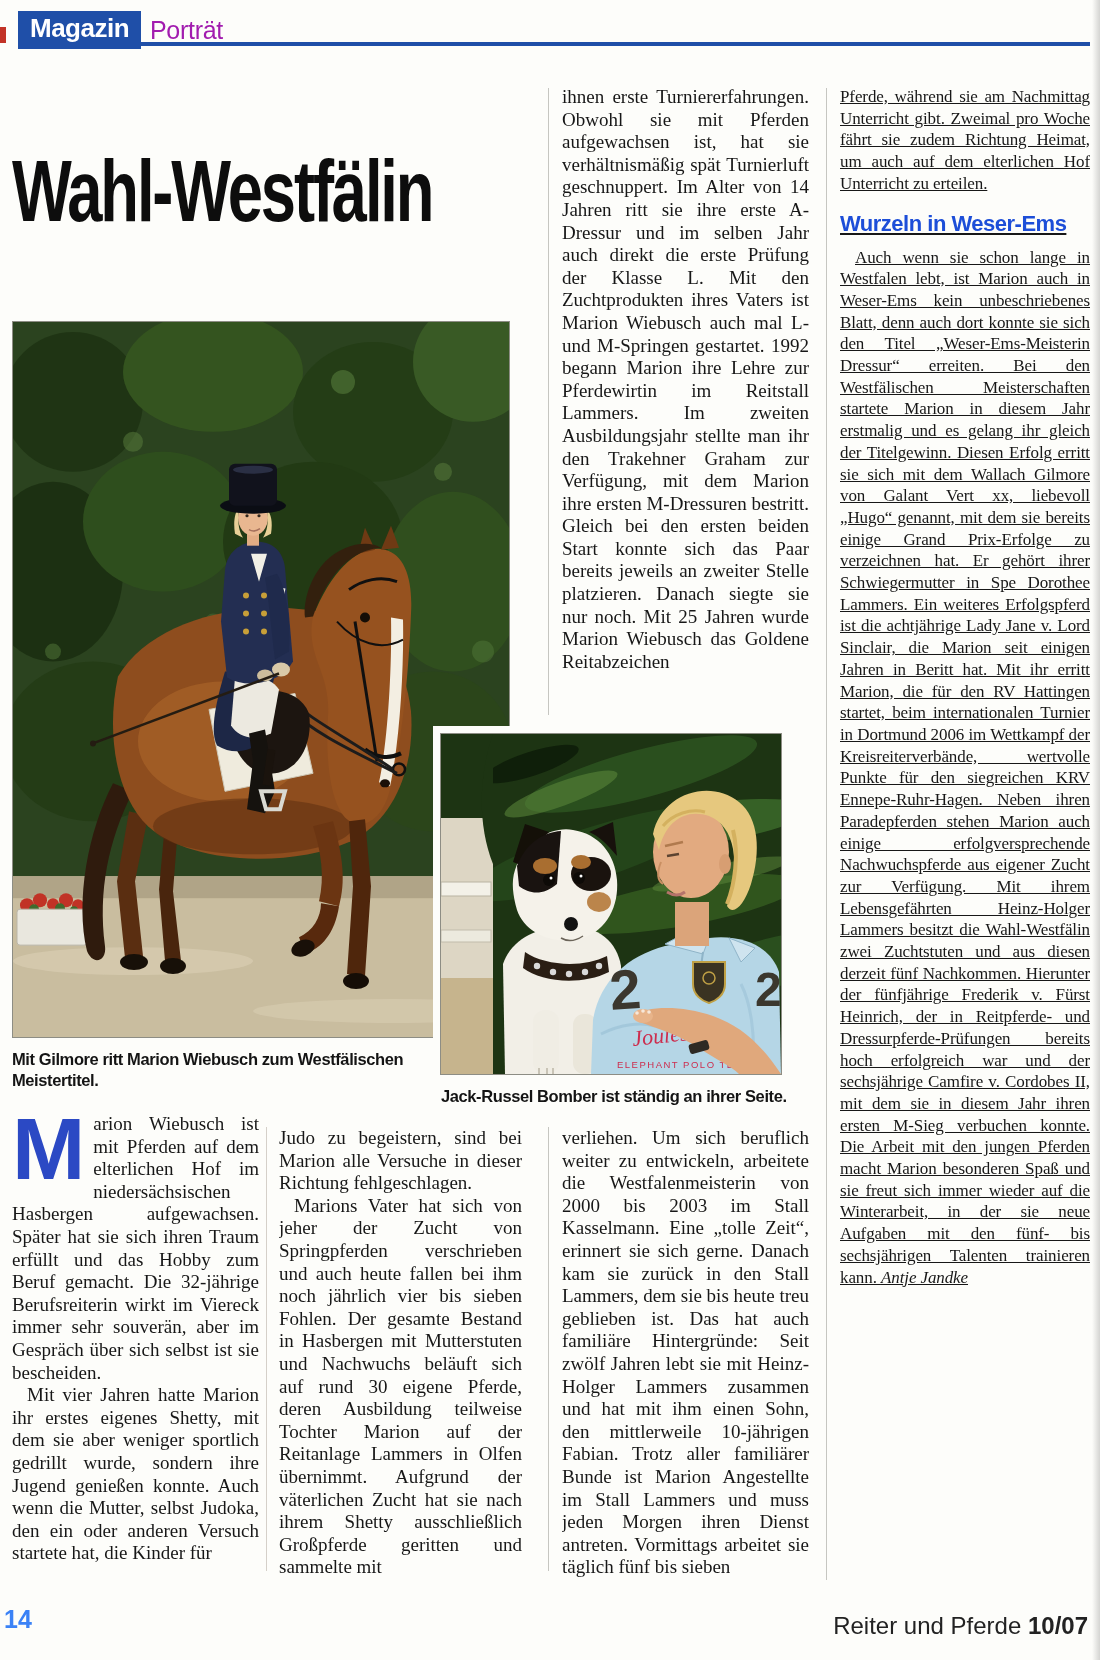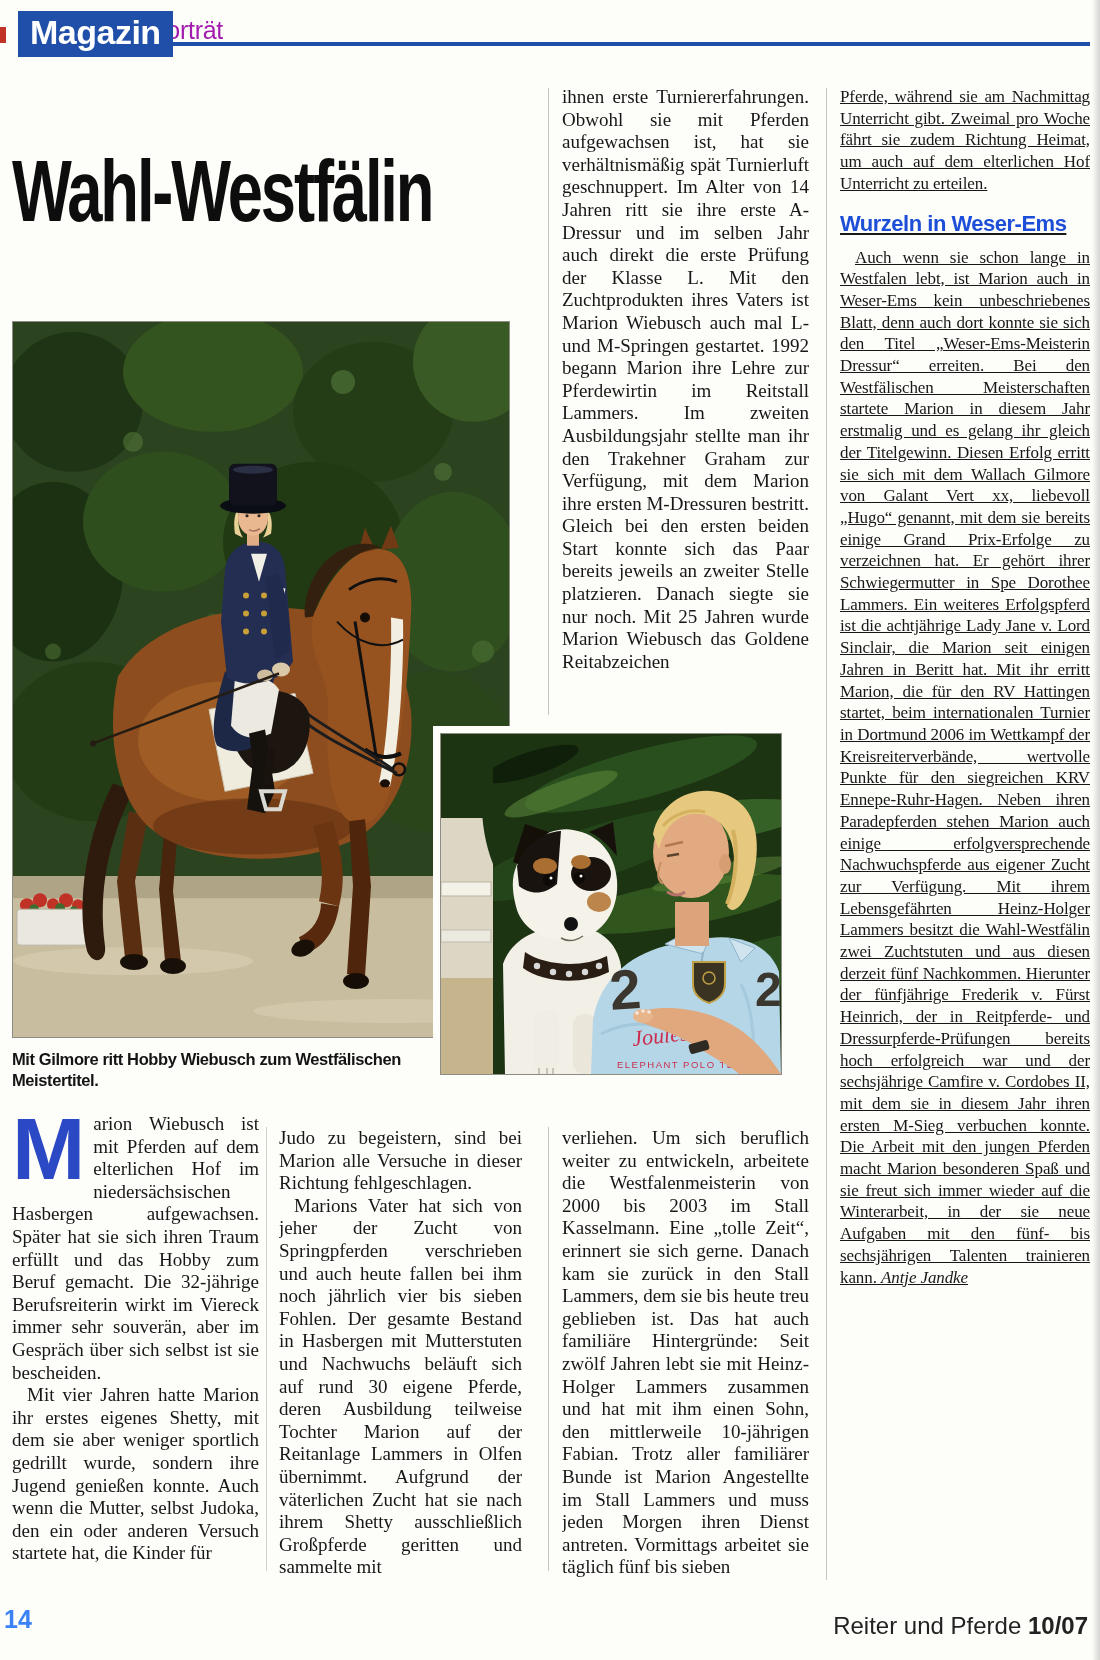--- a/index.html
+++ b/index.html
@@ -1,20 +1,20 @@
 <!DOCTYPE html>
 <html lang="de"><head>
 <meta charset="utf-8">
 <style>
   html,body{margin:0;padding:0;background:#e8e8e6;}
   .page{position:relative;width:1100px;height:1660px;background:#fdfdfa;overflow:hidden;
         font-family:"Liberation Sans",sans-serif;}
   
   .kicker-box{position:absolute;left:18px;top:11px;background:#1f4fa8;color:#fff;
-      font-size:34px;font-weight:bold;padding:2px 12px 5px;letter-spacing:-.5px;z-index:3;}
+      font-size:26px;font-weight:bold;padding:2px 12px 5px;letter-spacing:-.5px;z-index:3;}
   .rubric{position:absolute;left:150px;top:16px;font-size:25px;color:#a21caf;letter-spacing:-.3px;}
   .blue-rule{position:absolute;left:128px;top:42px;width:962px;height:4px;background:#1f4fa8;}
   .reg-mark{position:absolute;left:0;top:27px;width:6px;height:16px;background:#c23327;}
   
   .headline{position:absolute;left:12px;top:88px;font-size:88px;font-weight:bold;color:#0d0d0d;
       letter-spacing:-3px;white-space:nowrap;transform:scaleX(.72);transform-origin:left top;line-height:1;}
   .lede{position:absolute;left:14px;top:214px;width:512px;font-size:20px;line-height:27px;
       color:#262626;letter-spacing:-.2px;}
   
   .vrule{position:absolute;width:1px;background:#c6c6c1;}
@@ -177,21 +177,21 @@
       <path d="M254,188 C256,200 254,210 250,216 L258,212 C260,200 258,192 254,188 Z" fill="#e8d097"></path>
       <circle cx="234" cy="194" r="1.6" fill="#33271d"></circle>
         <circle cx="246" cy="194" r="1.6" fill="#33271d"></circle>
       <path d="M236,208 Q241,211 247,207" stroke="#a5705c" stroke-width="1.5" fill="none"></path>
       <ellipse cx="240" cy="184" rx="33" ry="8" fill="#0b0d14"></ellipse>
       <rect x="216" y="142" width="48" height="42" rx="6" fill="#11121c"></rect>
       <ellipse cx="240" cy="148" rx="20" ry="4" fill="#2a2f44"></ellipse>
     </svg>
   </div>
 
-  <div class="caption cap1">Mit Gilmore ritt Hobby Wiebusch zum Westfälischen Meistertitel.</div>
+  <div class="caption cap1">Mit Gilmore ritt Marion Wiebusch zum Westfälischen Meistertitel.</div>
 
   <div class="photo2">
     <svg viewBox="0 0 340 340" preserveAspectRatio="none">
       <rect width="340" height="340" fill="#1d3413"></rect>
       <g>
         <ellipse cx="200" cy="40" rx="120" ry="24" fill="#2c5220" transform="rotate(-15 200 40)" opacity=".9"></ellipse>
         <ellipse cx="260" cy="90" rx="110" ry="20" fill="#3b6a2a" transform="rotate(-8 260 90)" opacity=".85"></ellipse>
         <ellipse cx="150" cy="120" rx="130" ry="26" fill="#24451a" transform="rotate(-18 150 120)"></ellipse>
         <ellipse cx="240" cy="170" rx="120" ry="22" fill="#33591f" transform="rotate(-10 240 170)" opacity=".9"></ellipse>
         <ellipse cx="300" cy="240" rx="100" ry="26" fill="#2a4f1e" transform="rotate(-20 300 240)"></ellipse>
@@ -266,20 +266,21 @@
       <path d="M286,170 C294,150 298,120 292,96" stroke="#d4b15f" stroke-width="4" fill="none"></path>
       <path d="M222,92 C232,80 250,74 264,78" stroke="#d4b15f" stroke-width="3" fill="none"></path>
       <path d="M224,112 L242,108" stroke="#b07a4e" stroke-width="2.5" fill="none"></path>
       <path d="M226,122 L238,120" stroke="#5c4330" stroke-width="2.5" fill="none"></path>
       <path d="M220,128 C216,138 216,146 222,150" stroke="#c98f62" stroke-width="2" fill="none"></path>
       <path d="M226,158 Q236,164 244,158" stroke="#b5736a" stroke-width="3" fill="none"></path>
       <ellipse cx="284" cy="130" rx="6" ry="10" fill="#d79e72"></ellipse>
     </svg>
   </div>
 
+  <div class="caption cap2">Jack-Russel Bomber ist ständig an ihrer Seite.</div>
 
   <div class="body-copy fs-big col1">
     <p><span class="dropcap">M</span><span>arion Wiebusch ist mit Pferden auf dem elterlichen Hof im niedersächsischen Hasbergen aufgewachsen. Später hat sie sich ihren Traum erfüllt und das Hobby zum Beruf gemacht. Die 32-jährige Berufsreiterin wirkt im Viereck immer sehr souverän, aber im Gespräch über sich selbst ist sie bescheiden.</span></p>
     <p class="indent">Mit vier Jahren hatte Marion ihr erstes eigenes Shetty, mit dem sie aber weniger sportlich gedrillt wurde, sondern ihre Jugend genießen konnte. Auch wenn die Mutter, selbst Judoka, den ein oder anderen Versuch startete hat, die Kinder für</p>
   </div>
 
   <div class="body-copy fs-big col2">
     <p>Judo zu begeistern, sind bei Marion alle Versuche in dieser Richtung fehlgeschlagen.</p>
     <p class="indent">Marions Vater hat sich von jeher der Zucht von Springpferden verschrieben und auch heute fallen bei ihm noch jährlich vier bis sieben Fohlen. Der gesamte Bestand in Hasbergen mit Mutterstuten und Nachwuchs beläuft sich auf rund 30 eigene Pferde, deren Ausbildung teilweise Tochter Marion auf der Reitanlage Lammers in Olfen übernimmt. Aufgrund der väterlichen Zucht hat sie nach ihrem Shetty ausschließlich Großpferde geritten und sammelte mit</p>
   </div>

